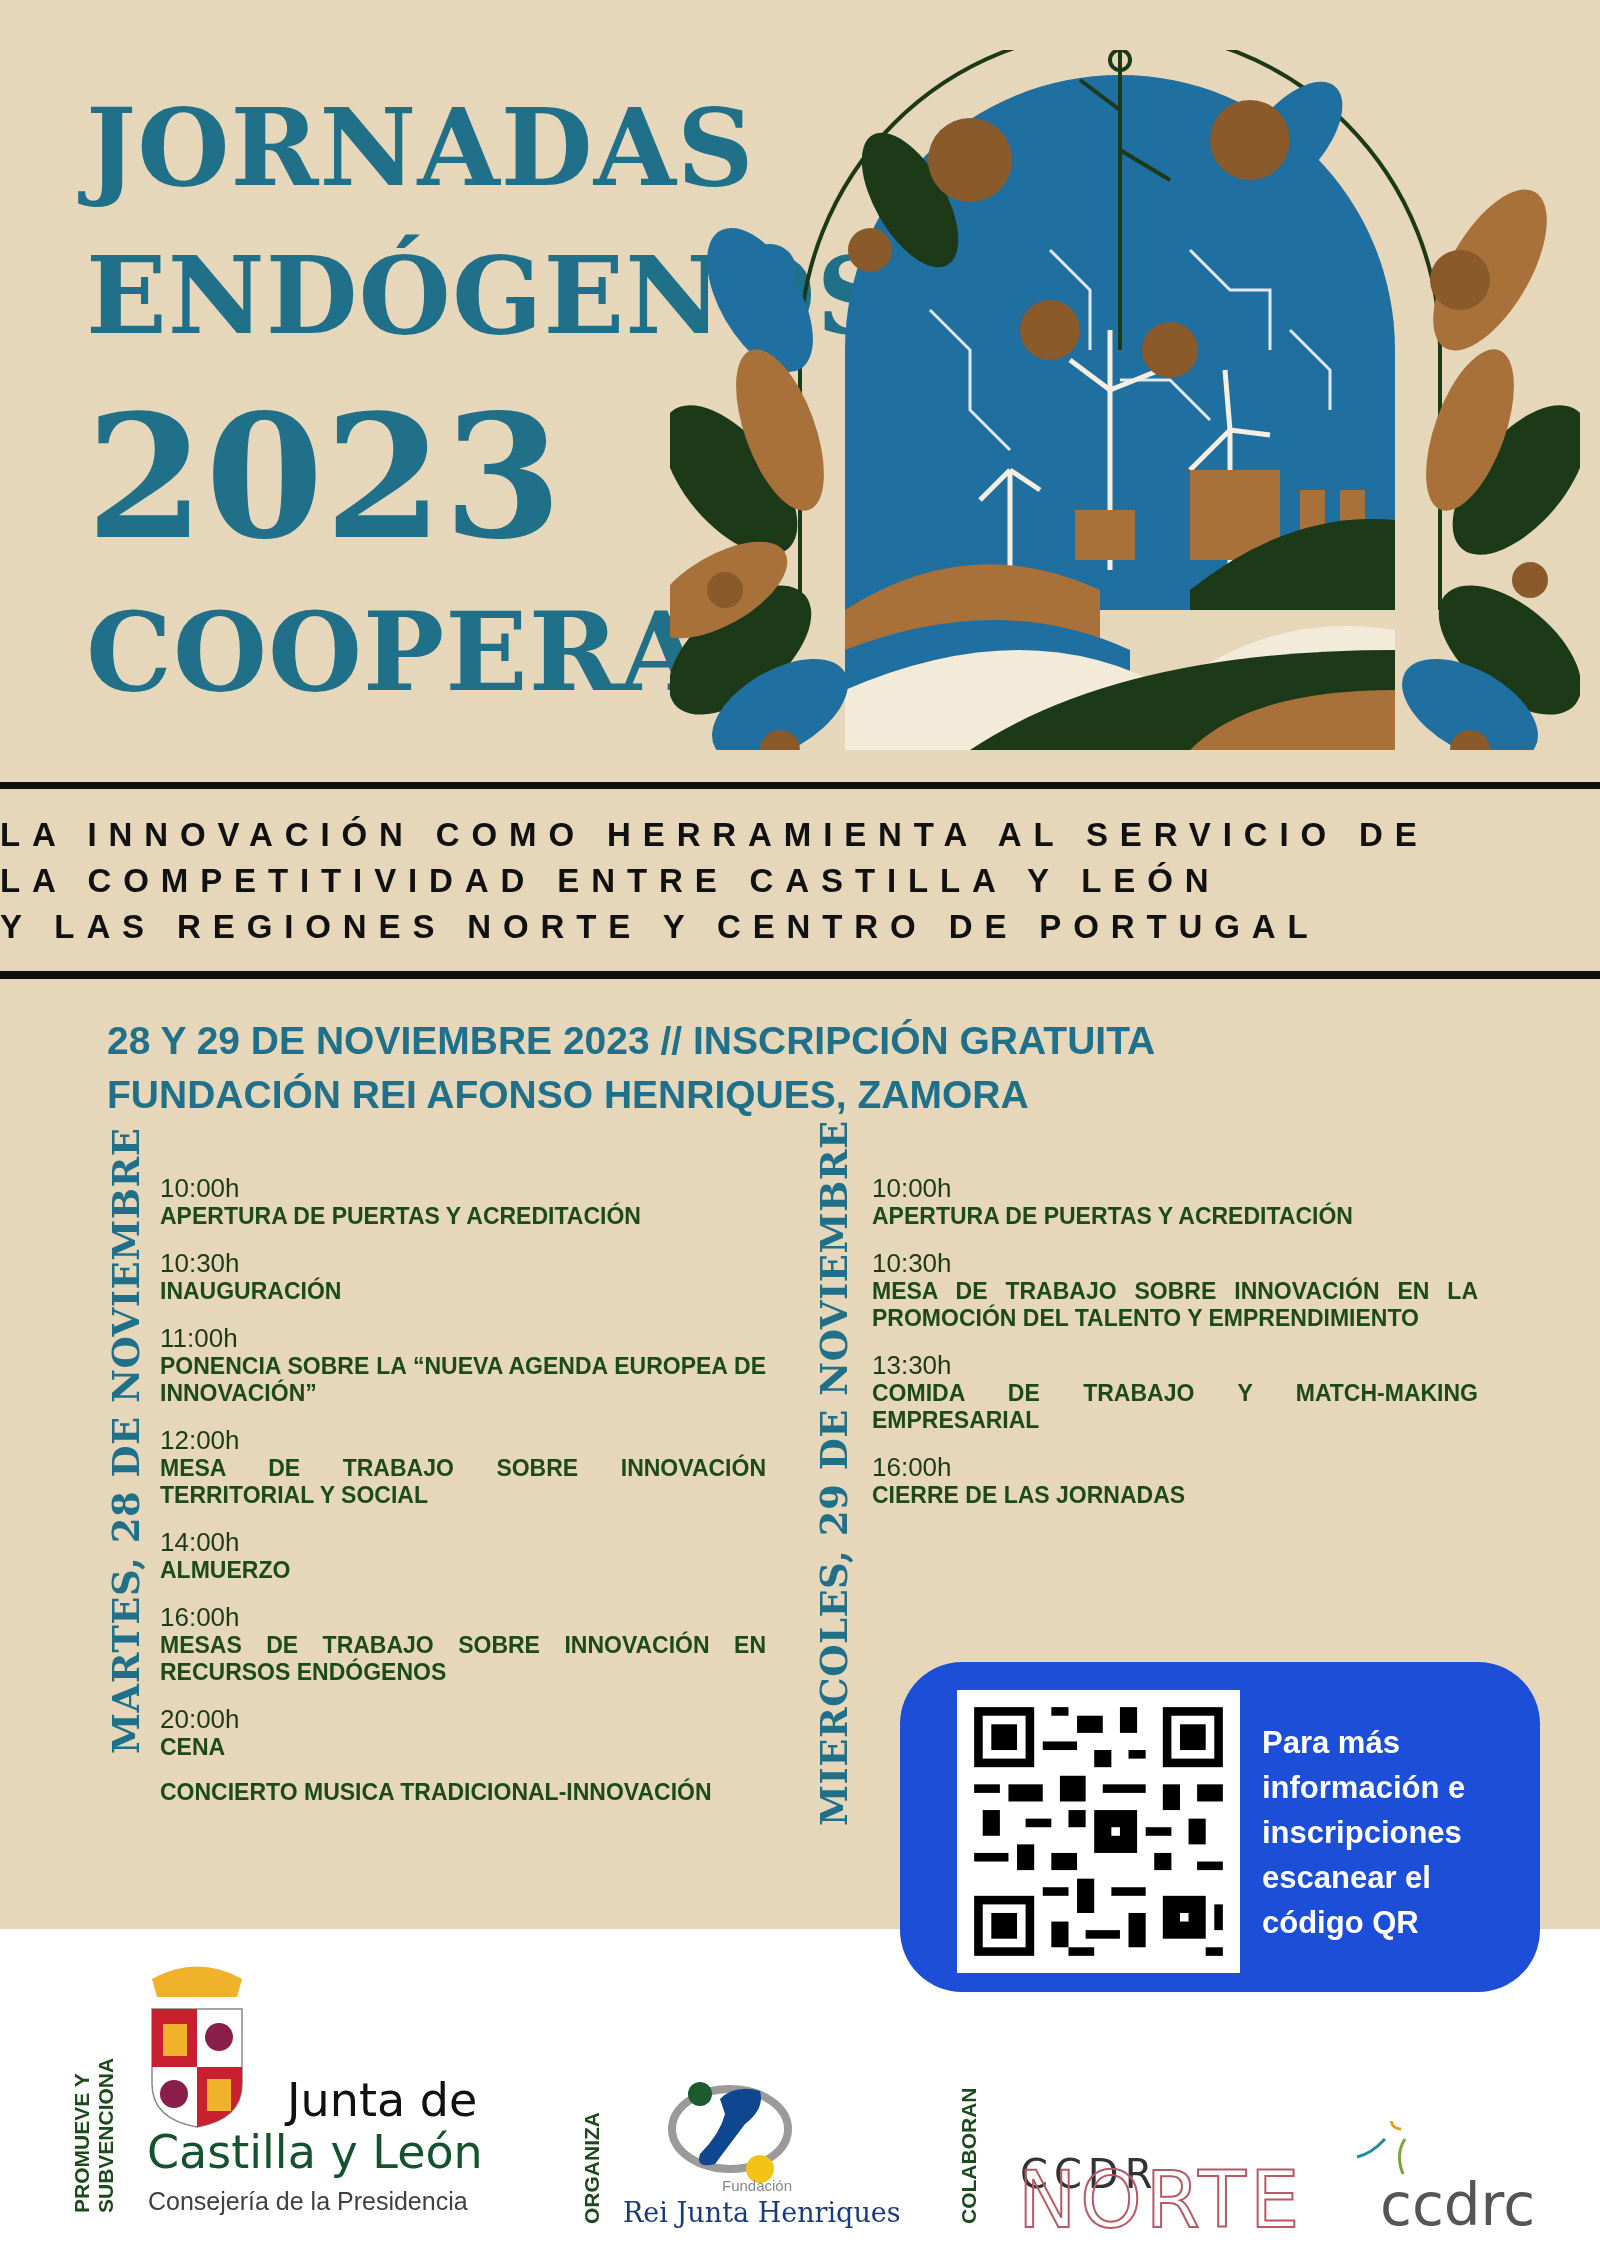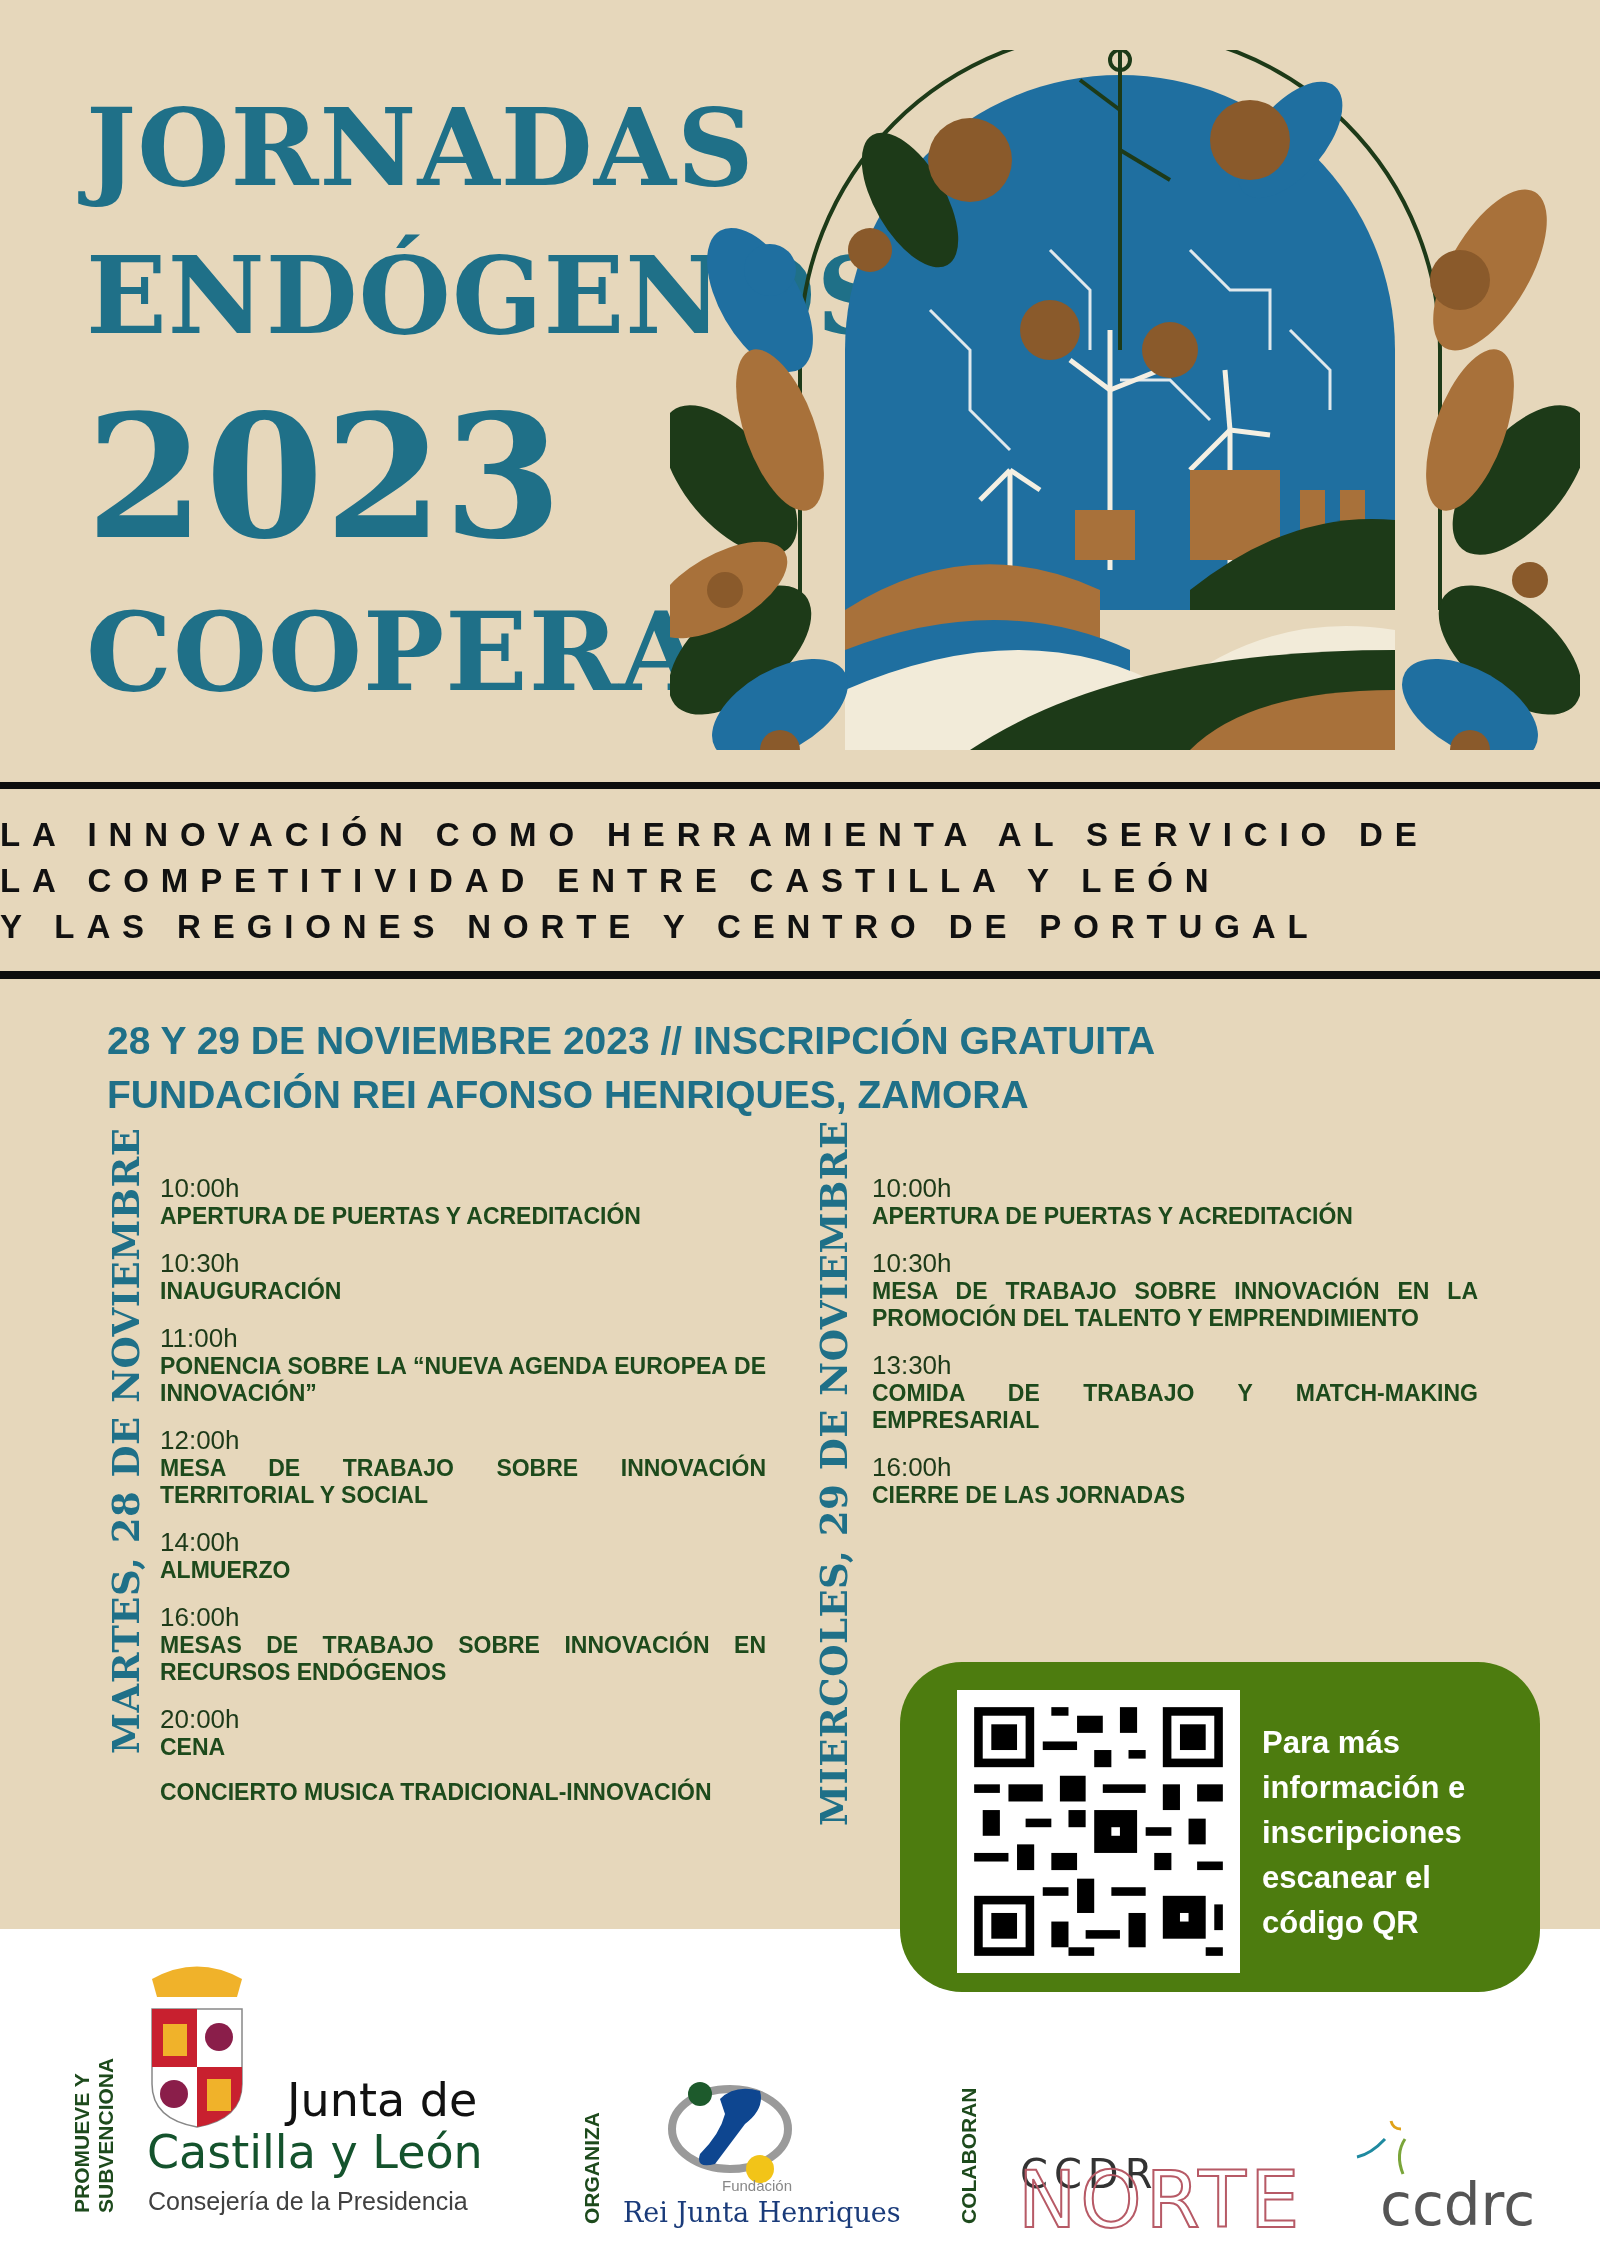--- a/index.html
+++ b/index.html
@@ -7,21 +7,21 @@
   .abs { position:absolute; }
   .title-line { position:absolute; left:86px; font-family:"DejaVu Serif", serif; font-weight:bold; color:#1f7088; white-space:nowrap; letter-spacing:1px; line-height:1; }
   .bar { position:absolute; left:0; width:1600px; background:#0e0e0e; }
   .tagline { position:absolute; left:0; width:1600px; text-align:left; font-family:"Liberation Sans", sans-serif; font-weight:bold; font-size:33px; letter-spacing:0.36em; color:#111; line-height:46px; }
   .info { position:absolute; left:107px; font-family:"Liberation Sans", sans-serif; font-weight:bold; color:#1f7088; font-size:39px; line-height:55px; white-space:nowrap; }
   .vday { position:absolute; font-family:"DejaVu Serif", serif; font-weight:bold; color:#1f7088; font-size:37px; white-space:nowrap; transform-origin:left top; transform:rotate(-90deg); letter-spacing:0.5px; }
   .sched { position:absolute; color:#1d4a1c;margin-top:20px; }
   .item { margin-bottom:18px; }
   .time { font-family:"Liberation Sans", sans-serif; font-size:26px; line-height:30px; color:#1d3a18; }
   .desc { font-family:"Liberation Sans", sans-serif; font-weight:bold; font-size:23px; line-height:27px; color:#1d4a1c; text-align:justify; text-align-last:left; }
-  .qrbox { position:absolute; left:900px; top:1662px; width:640px; height:330px; background:#4d7c0f; border-radius:62px; }
+  .qrbox { position:absolute; left:900px; top:1662px; width:640px; height:330px; background:#1d4ed8; border-radius:62px; }
   .qrwhite { position:absolute; left:57px; top:28px; width:283px; height:283px; background:#fff; }
   .qrtext { position:absolute; left:362px; top:58px; width:260px; color:#fff; font-weight:bold; font-size:31px; line-height:45px; font-family:"Liberation Sans", sans-serif; }
   .footer { position:absolute; left:0; top:1929px; width:1600px; height:334px; background:#fff; }
   .vlabel { position:absolute; font-family:"Liberation Sans", sans-serif; font-weight:bold; color:#1d4a1c; font-size:21px; line-height:24px; transform-origin:left top; transform:rotate(-90deg); white-space:nowrap; }
 </style>
 </head>
 <body>
 
 <div>
   <div class="title-line" style="top:95px;font-size:106px;">JORNADAS</div>

